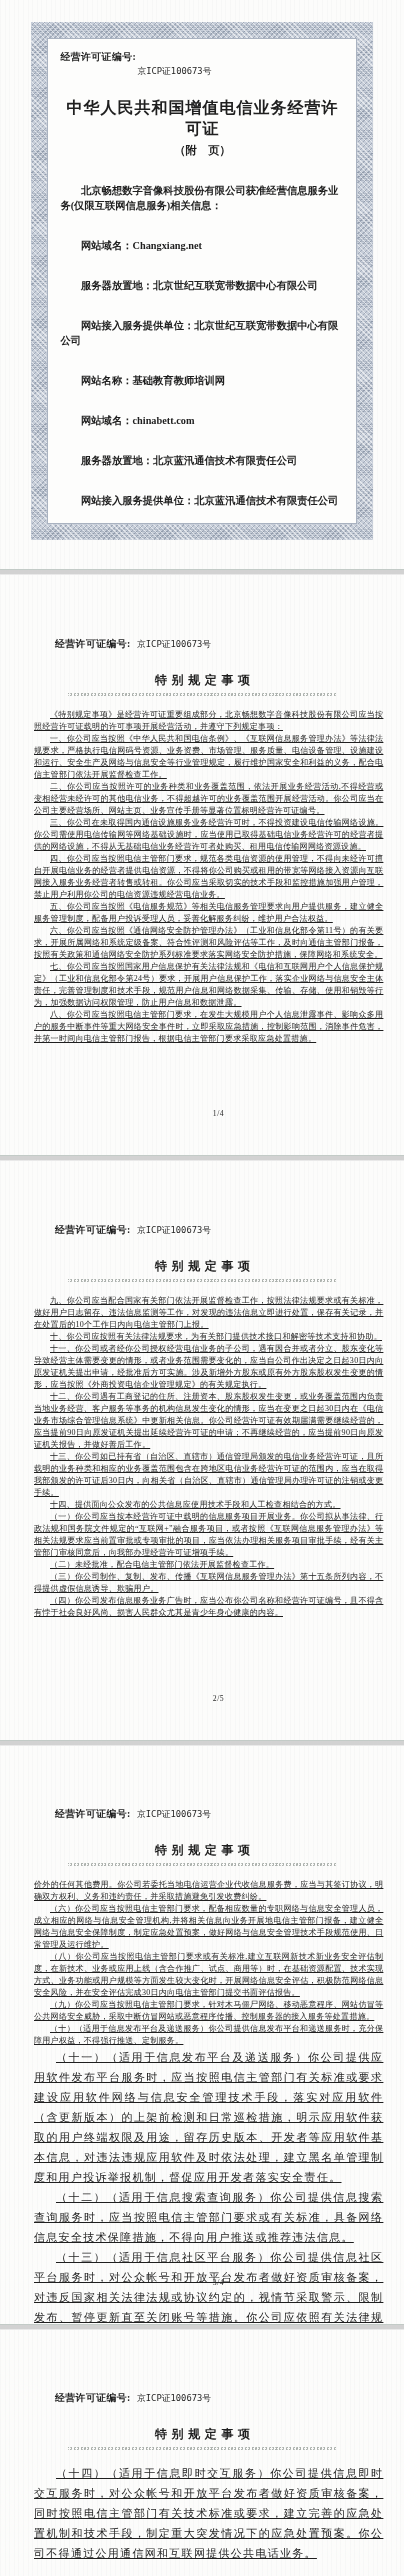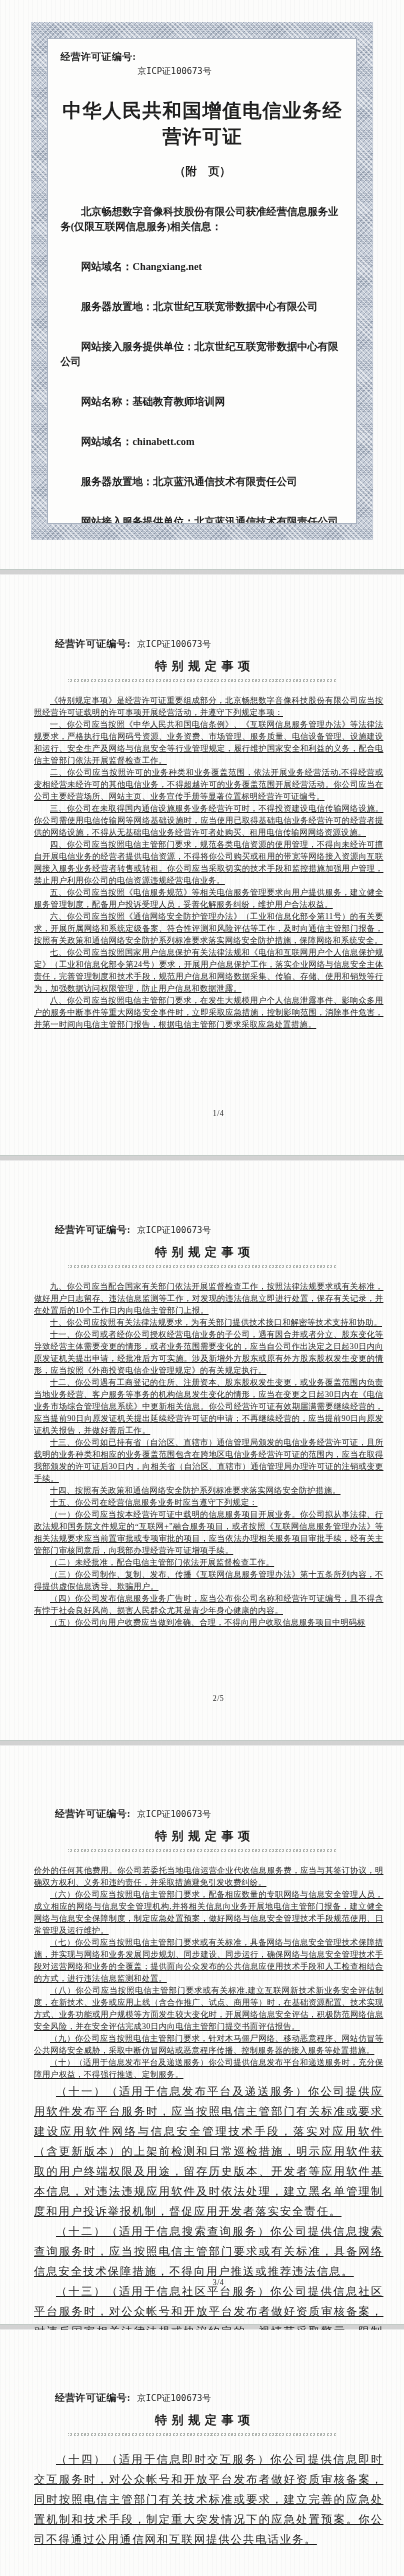--- a/index.html
+++ b/index.html
@@ -13,35 +13,35 @@
   .cert-frame{position:absolute;left:31px;top:21.6px;width:342px;height:518px;box-sizing:border-box;padding:17px;
     background-color:#c7ced9;
     background-image:
       repeating-linear-gradient(45deg,rgba(255,255,255,0.55) 0 1px,transparent 1px 3.6px),
       repeating-linear-gradient(-45deg,rgba(73,88,112,0.30) 0 1px,transparent 1px 3.6px),
       repeating-linear-gradient(0deg,rgba(73,88,112,0.18) 0 0.5px,transparent 0.5px 2.1px);}
   .cert-inner{width:100%;height:100%;box-sizing:border-box;background:#fdfdfc;outline:0.5px solid #a9b2c0;
     padding:10.3px 11.3px 0 12.4px;overflow:hidden;}
   .cert-no-label{font-size:9.8px;font-weight:bold;letter-spacing:0.5px;line-height:15.5px;}
   .cert-no-value{font-size:8.8px;line-height:14.4px;padding-left:77px;font-family:"DejaVu Sans Mono","Liberation Serif",serif;}
-  .cert-title{text-align:center;font-size:19px;font-weight:bold;letter-spacing:1px;margin-top:19.6px;}
-  .cert-subtitle{text-align:center;font-size:11.3px;font-weight:bold;margin-top:14px;}
+  .cert-title{text-align:center;font-size:16px;font-weight:bold;letter-spacing:1px;margin-top:19.6px;}
+  .cert-subtitle{text-align:center;font-size:11.3px;font-weight:bold;margin-top:3px;}
   .cert-body{width:282px;margin-top:12.4px;font-weight:600;}
   .cert-body p{margin:25px 0;font-size:10.3px;line-height:15px;text-indent:2em;}
 
   
   .pv{box-sizing:border-box;}
   .pg2{height:580px;padding-top:63px;}
   .pg3{height:579px;padding-top:63px;}
   .pg4{height:578px;padding-top:62px;}
   .pg5{height:547px;padding-top:62px;}
   .pv-header{margin-left:55px;display:flex;align-items:baseline;gap:6.2px;}
   .pv-header .lbl{font-size:9.8px;font-weight:bold;letter-spacing:0.5px;}
   .pv-header .num{font-size:8.8px;font-family:"DejaVu Sans Mono","Liberation Serif",serif;}
-  .pv-title{text-align:center;font-size:12px;font-weight:bold;letter-spacing:4.6px;margin-top:7px;text-indent:4.6px;}
+  .pv-title{text-align:center;font-size:12px;font-weight:bold;letter-spacing:4.6px;margin-top:21px;text-indent:4.6px;}
   .wavy{width:269px;height:3.1px;margin:3.6px auto 0;opacity:.8;
     background:
       repeating-linear-gradient(115deg,#9aa09c 0 1px,transparent 1px 3.1px),
       repeating-linear-gradient(65deg,#b4bab6 0 1px,transparent 1px 3.1px);}
   .pv-body{margin:13.4px 21.6px 0 34px;text-align:justify;}
   .pv-body p{margin:0;font-size:8px;line-height:12px;letter-spacing:0.3px;text-indent:2em;text-decoration:underline;}
   .pv-body p.cont{text-indent:0;}
   .pv-body p.wide{font-size:11px;line-height:20px;letter-spacing:1.3px;}
   .page-num{position:absolute;left:16px;width:100%;text-align:center;font-size:7.7px;letter-spacing:0.5px;color:#2a2a2a;}
   .pn-std{bottom:37px;}
@@ -112,45 +112,42 @@
     </div>
     <div class="pv-title">特别规定事项</div>
     <div class="wavy"></div>
     <div class="pv-body">
 
     <p>九、你公司应当配合国家有关部门依法开展监督检查工作，按照法律法规要求或有关标准，做好用户日志留存、违法信息监测等工作，对发现的违法信息立即进行处置，保存有关记录，并在处置后的10个工作日内向电信主管部门上报。</p>
         <p>十、你公司应按照有关法律法规要求，为有关部门提供技术接口和解密等技术支持和协助。</p>
         <p>十一、你公司或者经你公司授权经营电信业务的子公司，遇有因合并或者分立、股东变化等导致经营主体需要变更的情形，或者业务范围需要变化的，应当自公司作出决定之日起30日内向原发证机关提出申请，经批准后方可实施。涉及新增外方股东或原有外方股东股权发生变更的情形，应当按照《外商投资电信企业管理规定》的有关规定执行。</p>
         <p>十二、你公司遇有工商登记的住所、注册资本、股东股权发生变更，或业务覆盖范围内负责当地业务经营、客户服务等事务的机构信息发生变化的情形，应当在变更之日起30日内在《电信业务市场综合管理信息系统》中更新相关信息。你公司经营许可证有效期届满需要继续经营的，应当提前90日向原发证机关提出延续经营许可证的申请；不再继续经营的，应当提前90日向原发证机关报告，并做好善后工作。</p>
         <p>十三、你公司如已持有省（自治区、直辖市）通信管理局颁发的电信业务经营许可证，且所载明的业务种类和相应的业务覆盖范围包含在跨地区电信业务经营许可证的范围内，应当在取得我部颁发的许可证后30日内，向相关省（自治区、直辖市）通信管理局办理许可证的注销或变更手续。</p>
-        <p>十四、按照有关政策和通信网络安全防护系列标准要求落实网络安全防护措施。</p>
-        <p>十五、你公司在经营信息服务业务时应当遵守下列规定：</p>
+        <p>十四、提供面向公众发布的公共信息应使用技术手段和人工检查相结合的方式。</p>
         <p>（一）你公司应当按本经营许可证中载明的信息服务项目开展业务。你公司拟从事法律、行政法规和国务院文件规定的“互联网+”融合服务项目，或者按照《互联网信息服务管理办法》等相关法规要求应当前置审批或专项审批的项目，应当依法办理相关服务项目审批手续，经有关主管部门审核同意后，向我部办理经营许可证增项手续。</p>
         <p>（二）未经批准，配合电信主管部门依法开展监督检查工作。</p>
         <p>（三）你公司制作、复制、发布、传播《互联网信息服务管理办法》第十五条所列内容，不得提供虚假信息诱导、欺骗用户。</p>
         <p>（四）你公司发布信息服务业务广告时，应当公布你公司名称和经营许可证编号，且不得含有悖于社会良好风尚、损害人民群众尤其是青少年身心健康的内容。</p>
-        <p>（五）你公司向用户收费应当做到准确、合理，不得向用户收取信息服务项目中明码标</p>
       </div>
     <div class="page-num pn-std">2/5</div>
   </section>
 
   <div class="sep"></div>
 
   <section class="sheet pv pg4">
     <div class="pv-header">
       <span class="lbl">经营许可证编号:</span>
       <span class="num">京ICP证100673号</span>
     </div>
     <div class="pv-title">特别规定事项</div>
     <div class="wavy"></div>
     <div class="pv-body">
 
     <p class="cont">价外的任何其他费用。你公司若委托当地电信运营企业代收信息服务费，应当与其签订协议，明确双方权利、义务和违约责任，并采取措施避免引发收费纠纷。</p>
         <p>（六）你公司应当按照电信主管部门要求，配备相应数量的专职网络与信息安全管理人员，成立相应的网络与信息安全管理机构,并将相关信息向业务开展地电信主管部门报备，建立健全网络与信息安全保障制度，制定应急处置预案，做好网络与信息安全管理技术手段规范使用、日常管理及运行维护。</p>
-        <p>（七）你公司应当按照电信主管部门要求或有关标准，具备网络与信息安全管理技术保障措施，并实现与网络和业务发展同步规划、同步建设、同步运行，确保网络与信息安全管理技术手段对运营网络和业务的全覆盖；提供面向公众发布的公共信息应使用技术手段和人工检查相结合的方式，进行违法信息监测和处置。</p>
         <p>（八）你公司应当按照电信主管部门要求或有关标准,建立互联网新技术新业务安全评估制度，在新技术、业务或应用上线（含合作推广、试点、商用等）时，在基础资源配置、技术实现方式、业务功能或用户规模等方面发生较大变化时，开展网络信息安全评估，积极防范网络信息安全风险，并在安全评估完成30日内向电信主管部门提交书面评估报告。</p>
         <p>（九）你公司应当按照电信主管部门要求，针对木马僵尸网络、移动恶意程序、网站仿冒等公共网络安全威胁，采取中断仿冒网站或恶意程序传播、控制服务器的接入服务等处置措施。</p>
         <p>（十）（适用于信息发布平台及递送服务）你公司提供信息发布平台和递送服务时，充分保障用户权益，不得强行推送、定制服务。</p>
         <p class="wide">（十一）（适用于信息发布平台及递送服务）你公司提供应用软件发布平台服务时，应当按照电信主管部门有关标准或要求建设应用软件网络与信息安全管理技术手段，落实对应用软件（含更新版本）的上架前检测和日常巡检措施，明示应用软件获取的用户终端权限及用途，留存历史版本、开发者等应用软件基本信息，对违法违规应用软件及时依法处理，建立黑名单管理制度和用户投诉举报机制，督促应用开发者落实安全责任。</p>
         <p class="wide">（十二）（适用于信息搜索查询服务）你公司提供信息搜索查询服务时，应当按照电信主管部门要求或有关标准，具备网络信息安全技术保障措施，不得向用户推送或推荐违法信息。</p>
         <p class="wide">（十三）（适用于信息社区平台服务）你公司提供信息社区平台服务时，对公众帐号和开放平台发布者做好资质审核备案，对违反国家相关法律法规或协议约定的，视情节采取警示、限制发布、暂停更新直至关闭账号等措施。你公司应依照有关法律规定，配合电信主管</p>
       </div>
     <div class="page-num pn-std">3/4</div>
   </section>
 

